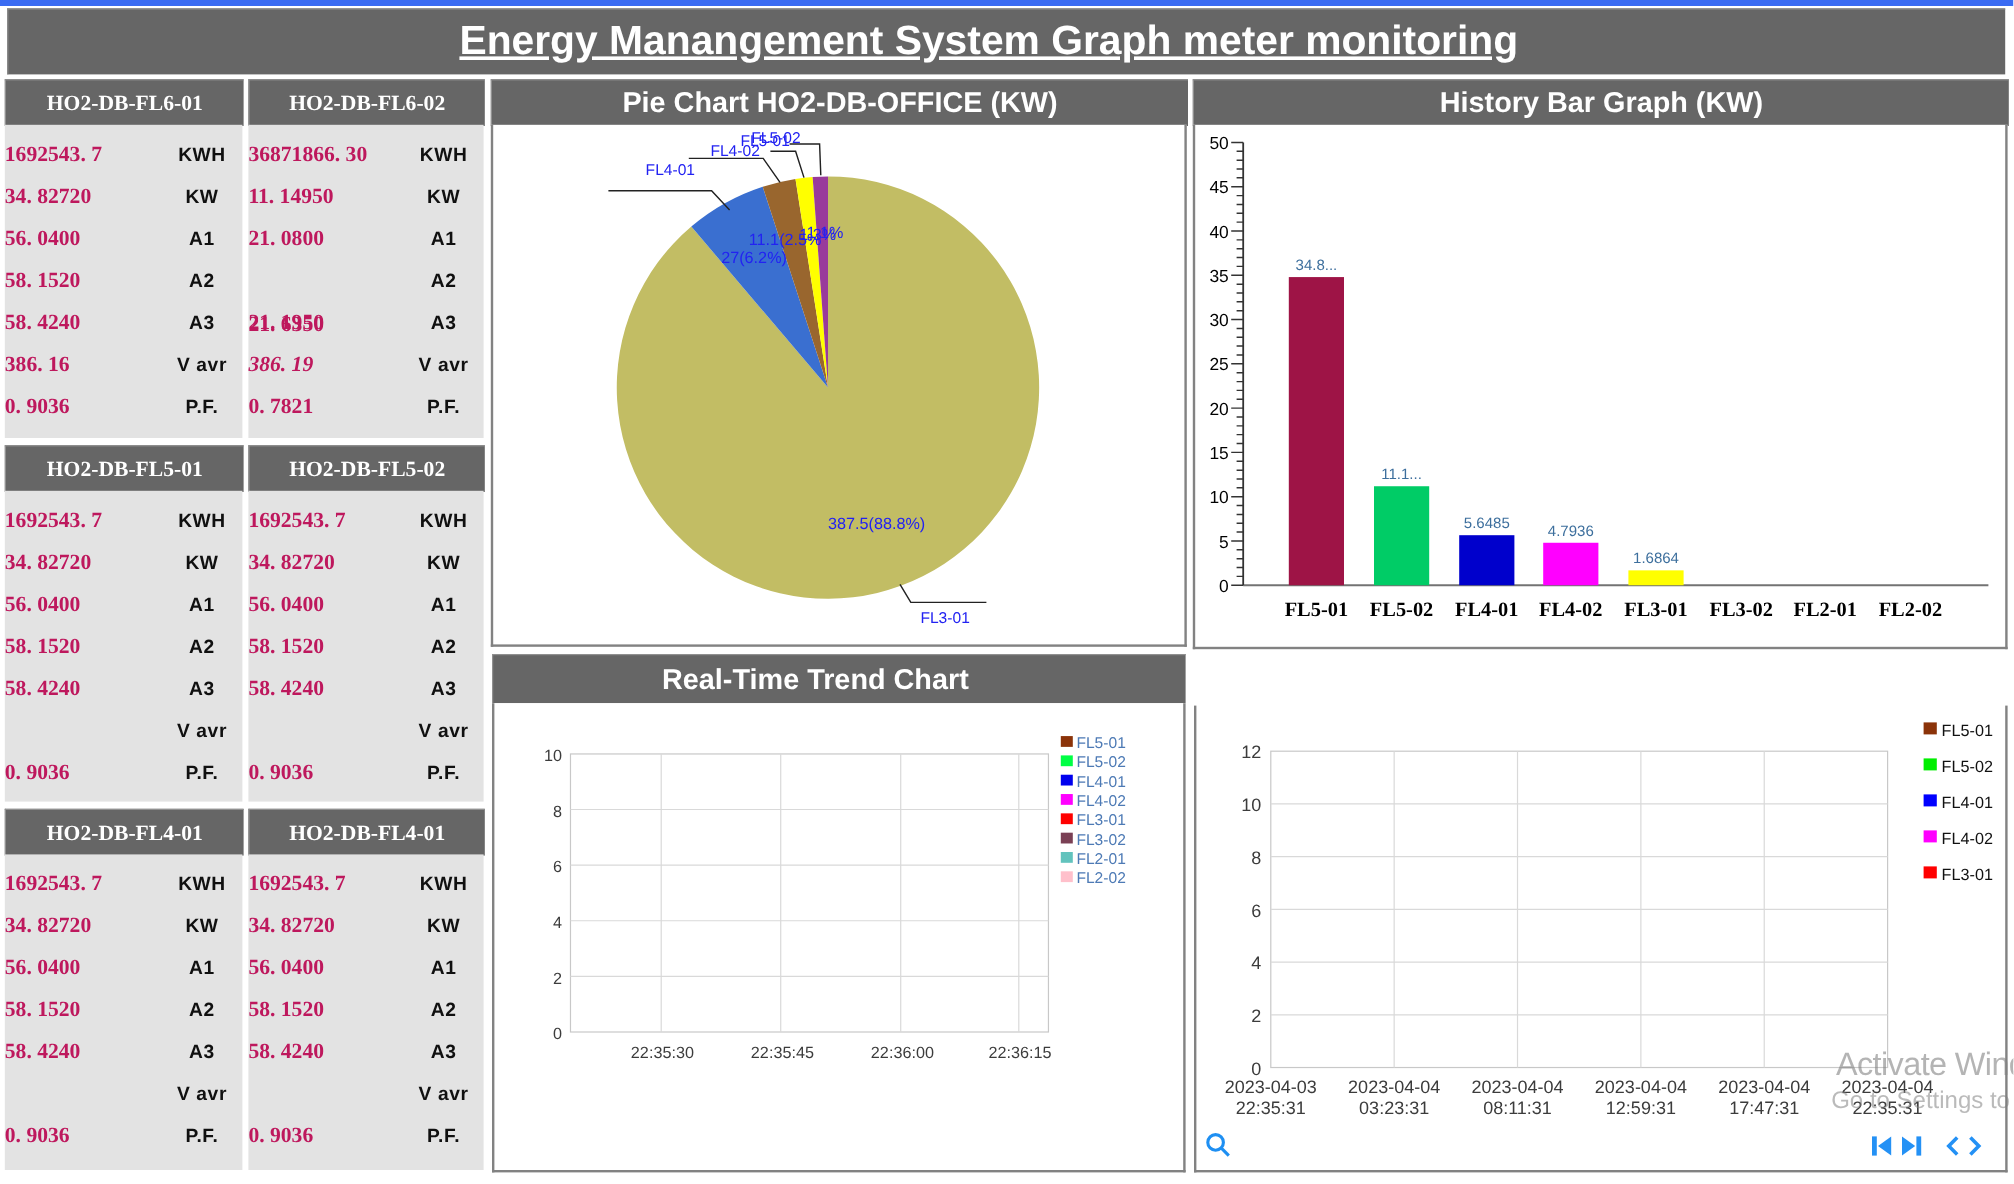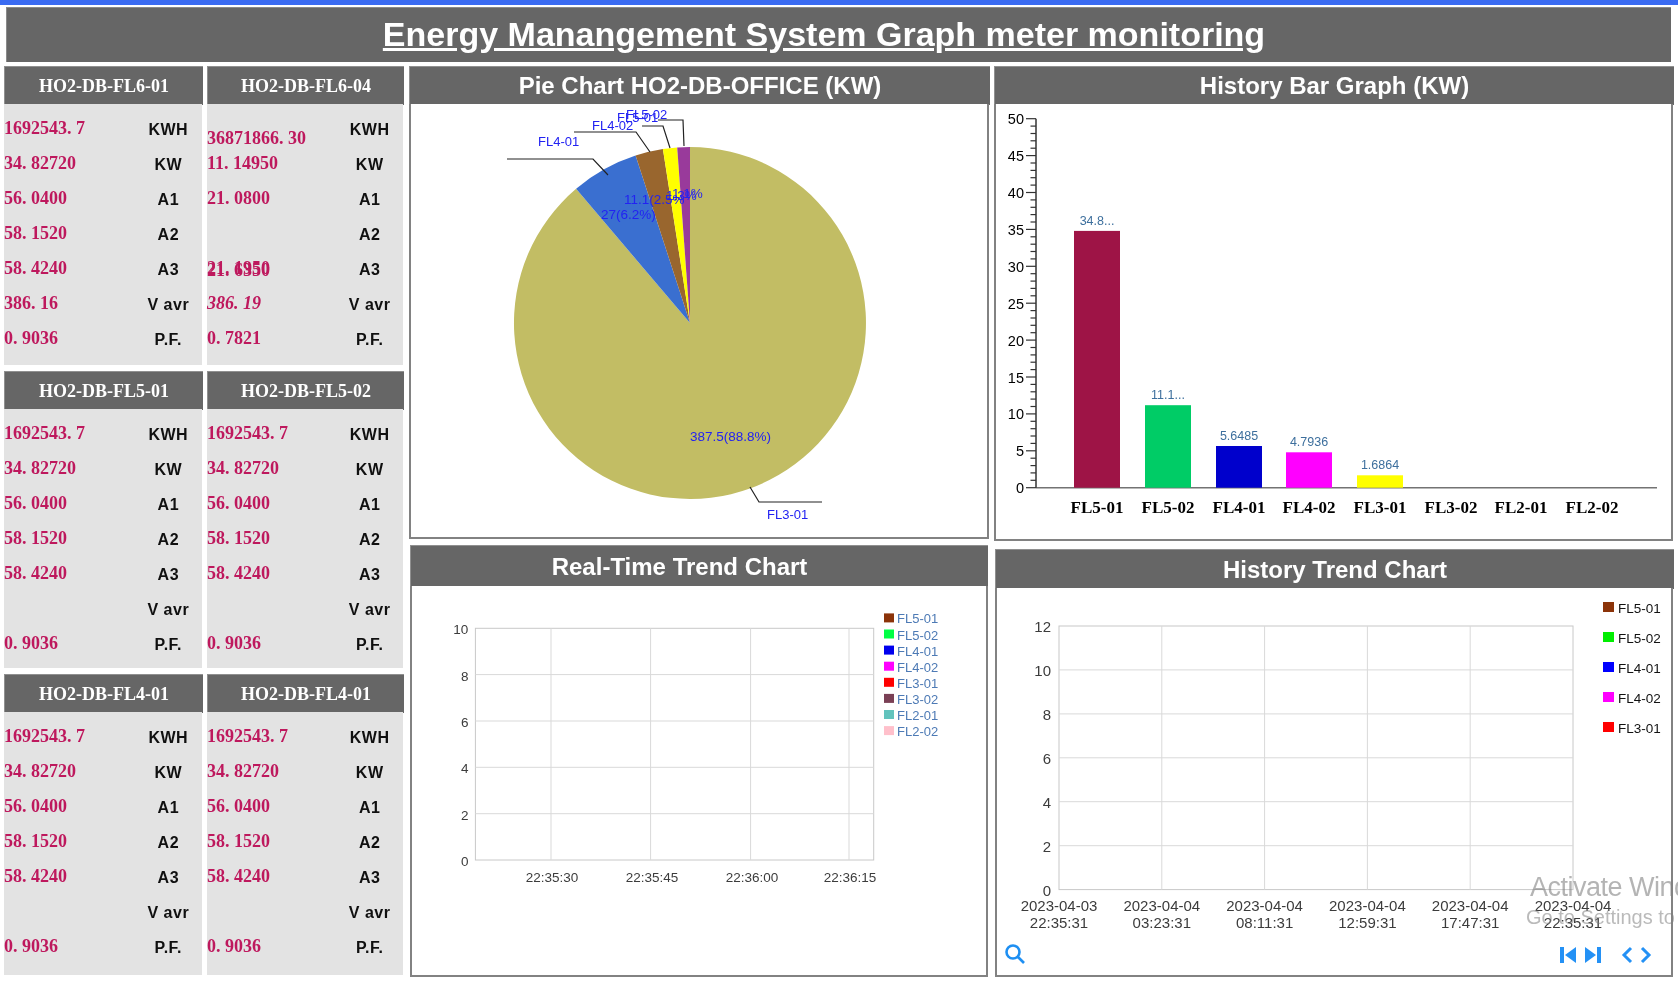--- a/index.html
+++ b/index.html
@@ -50,24 +50,24 @@
 </div>
 <div class="vrow" style="top:183.0px;height:35.0px;">
 <div class="val" style="top:5.5px;">386. 16</div>
 <div class="lab" style="top:8.5px;">V avr</div>
 </div>
 <div class="vrow" style="top:218.0px;height:35.0px;">
 <div class="val" style="top:5.5px;">0. 9036</div>
 <div class="lab" style="top:8.5px;">P.F.</div>
 </div>
 </div>
-<div class="abs phead shead" style="left:207px;top:66px;width:196px;height:38px;">HO2-DB-FL6-04</div>
+<div class="abs phead shead" style="left:207px;top:66px;width:196px;height:38px;">HO2-DB-FL6-02</div>
 <div class="abs pbody" style="left:207px;top:104px;width:196px;height:261px;">
 <div class="vrow" style="top:8.0px;height:35.0px;">
-<div class="val" style="top:5.5px;margin-top:10px;">36871866. 30</div>
+<div class="val" style="top:5.5px;">36871866. 30</div>
 <div class="lab" style="top:8.5px;">KWH</div>
 </div>
 <div class="vrow" style="top:43.0px;height:35.0px;">
 <div class="val" style="top:5.5px;">11. 14950</div>
 <div class="lab" style="top:8.5px;">KW</div>
 </div>
 <div class="vrow" style="top:78.0px;height:35.0px;">
 <div class="val" style="top:5.5px;">21. 0800</div>
 <div class="lab" style="top:8.5px;">A1</div>
 </div>
@@ -373,21 +373,20 @@
 <text x="485" y="101.8" font-size="13" fill="#4d7ab5">FL3-01</text>
 <rect x="472" y="107.9" width="10" height="9" fill="#7a4055"></rect>
 <text x="485" y="117.9" font-size="13" fill="#4d7ab5">FL3-02</text>
 <rect x="472" y="124.0" width="10" height="9" fill="#62c3bd"></rect>
 <text x="485" y="134.0" font-size="13" fill="#4d7ab5">FL2-01</text>
 <rect x="472" y="140.1" width="10" height="9" fill="#ffc0cb"></rect>
 <text x="485" y="150.1" font-size="13" fill="#4d7ab5">FL2-02</text>
 </svg>
 </div>
 
-<div class="abs phead chead" style="left:995px;top:549px;width:678px;height:39px;line-height:39px;">History Trend Chart</div>
 <div class="abs wbody" style="left:995px;top:588px;width:678px;height:389px;" id="histbody">
 <svg width="674" height="385" style="position:absolute;left:0;top:0" id="histsvg">
 <rect x="62" y="38" width="514.0" height="263.6" fill="#fff" stroke="#c8c8c8" stroke-width="1"></rect>
 <g stroke="#d9d9d9" stroke-width="1">
           <line x1="62" y1="257.7" x2="576" y2="257.7"></line>
           <line x1="62" y1="213.7" x2="576" y2="213.7"></line>
           <line x1="62" y1="169.8" x2="576" y2="169.8"></line>
           <line x1="62" y1="125.9" x2="576" y2="125.9"></line>
           <line x1="62" y1="81.9" x2="576" y2="81.9"></line>
           <line x1="164.8" y1="38" x2="164.8" y2="301.6"></line>

